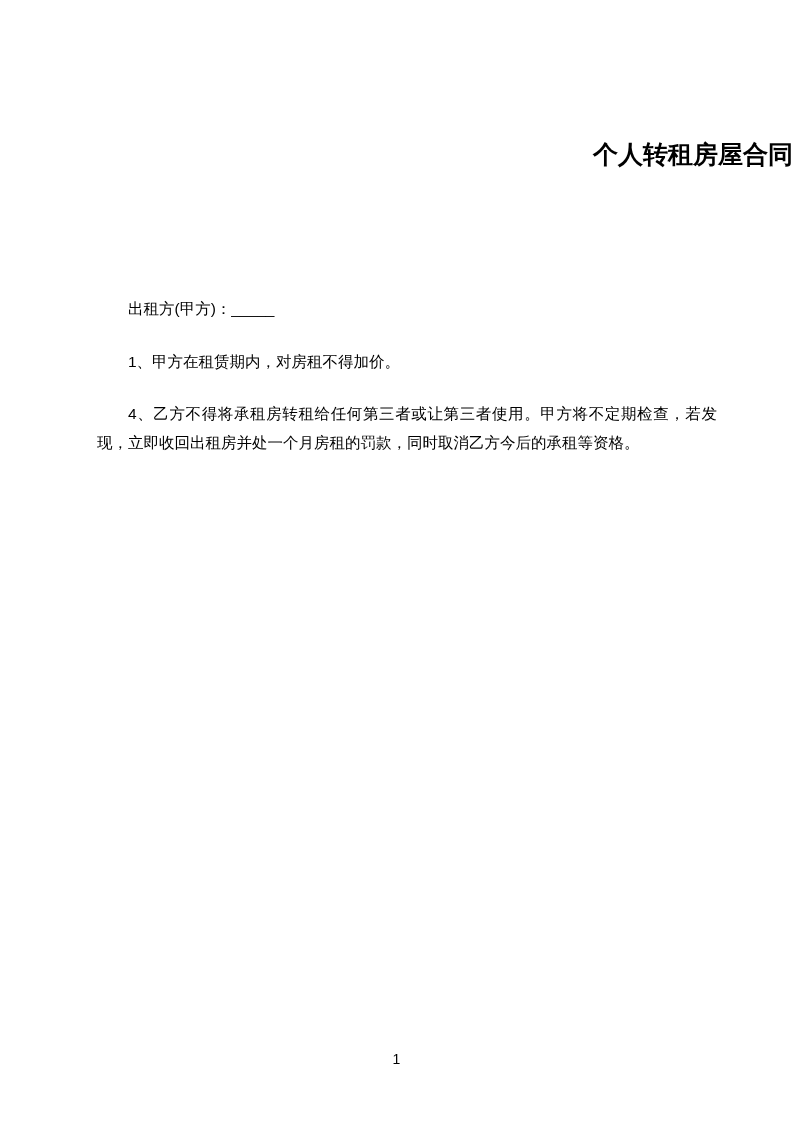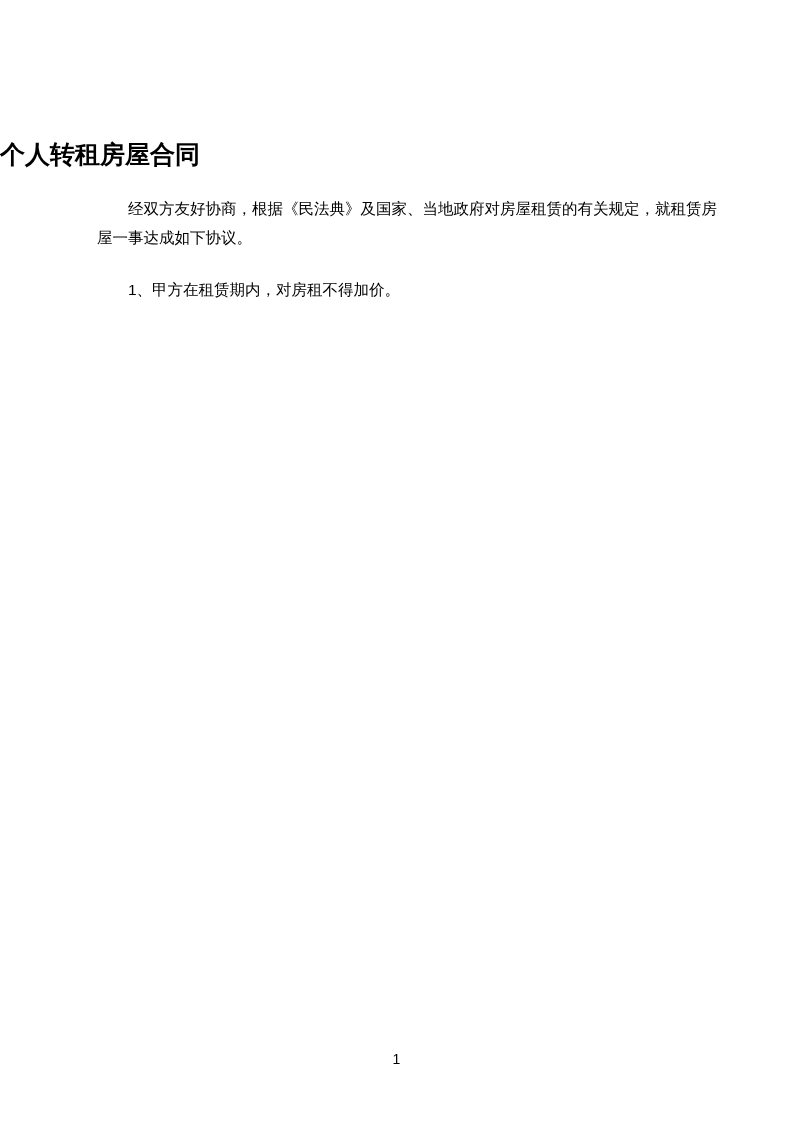--- a/index.html
+++ b/index.html
@@ -16,21 +16,21 @@
     color: #000000;
     font-family: "Liberation Sans", "DejaVu Sans", sans-serif;
     font-size: 15.5px;
     padding: 138px 76px 0 97px;
     overflow: hidden;
   }
   .doc-title {
     font-size: 25px;
     font-weight: 700;
     line-height: 33px;
-    text-align: left;
+    text-align: right;
     
     margin: 0 -76px 0 -97px;
   }
   p.doc-par {
     margin: 24px 0 0 0;
     line-height: 28.5px;
     text-align: justify;
     text-indent: 2em;
     word-break: break-all;
   }
@@ -47,28 +47,29 @@
     line-height: 18px;
   }
 </style>
 </head>
 <body>
 
 <div class="page">
 
   <div class="doc-title">个人转租房屋合同</div>
 
+  <p class="doc-par first-par">出租方(甲方)：_____</p>
 
 
-  <p class="doc-par">经双方友好协商，根据《民法典》及国家、当地政府对房屋租赁的有关规定，就租赁房屋一事达成如下协议。</p>
 
 
 
 
 
   <p class="doc-par">1、甲方在租赁期内，对房租不得加价。</p>
 
 
 
+  <p class="doc-par">4、乙方不得将承租房转租给任何第三者或让第三者使用。甲方将不定期检查，若发现，立即收回出租房并处一个月房租的罚款，同时取消乙方今后的承租等资格。</p>
 
   <div class="page-number">1</div>
 
 </div>
 
 </body></html>

